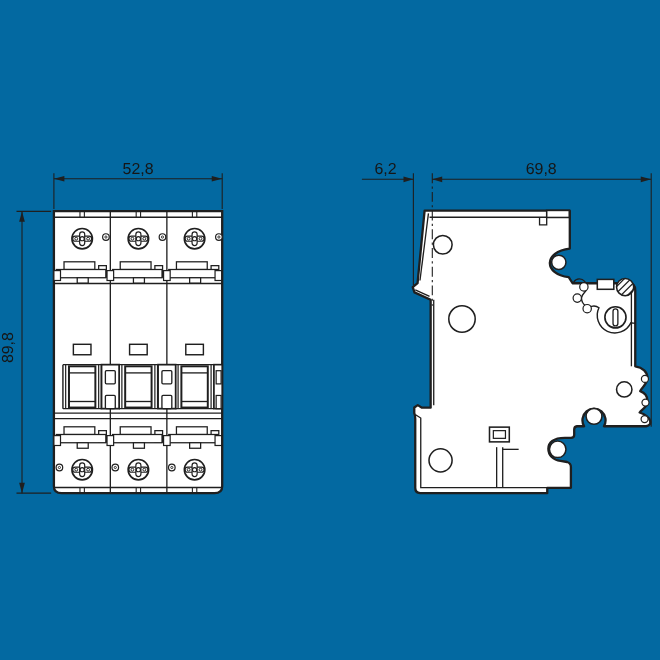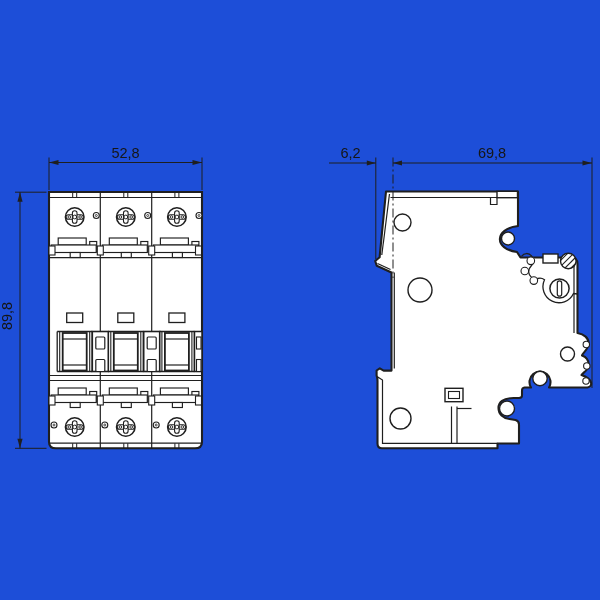--- a/index.html
+++ b/index.html
@@ -1,16 +1,16 @@
 <!DOCTYPE html>
 <html><head>
 <meta charset="utf-8">
 <style>
   html,body{margin:0;padding:0;background:#ffffff;}
-  .canvas{position:relative;width:600px;height:600px;background:#1d4ed8;overflow:hidden;
+  .canvas{position:relative;width:600px;height:600px;background:#0369a1;overflow:hidden;
           font-family:"Liberation Sans", sans-serif;}
   svg{display:block;}
   .dim-text{font-family:"Liberation Sans", sans-serif;font-size:14.5px;fill:#161616;}
 </style>
 </head>
 <body>
 
 <div class="canvas">
 <svg width="600" height="600" viewBox="0 0 600 600">
 

